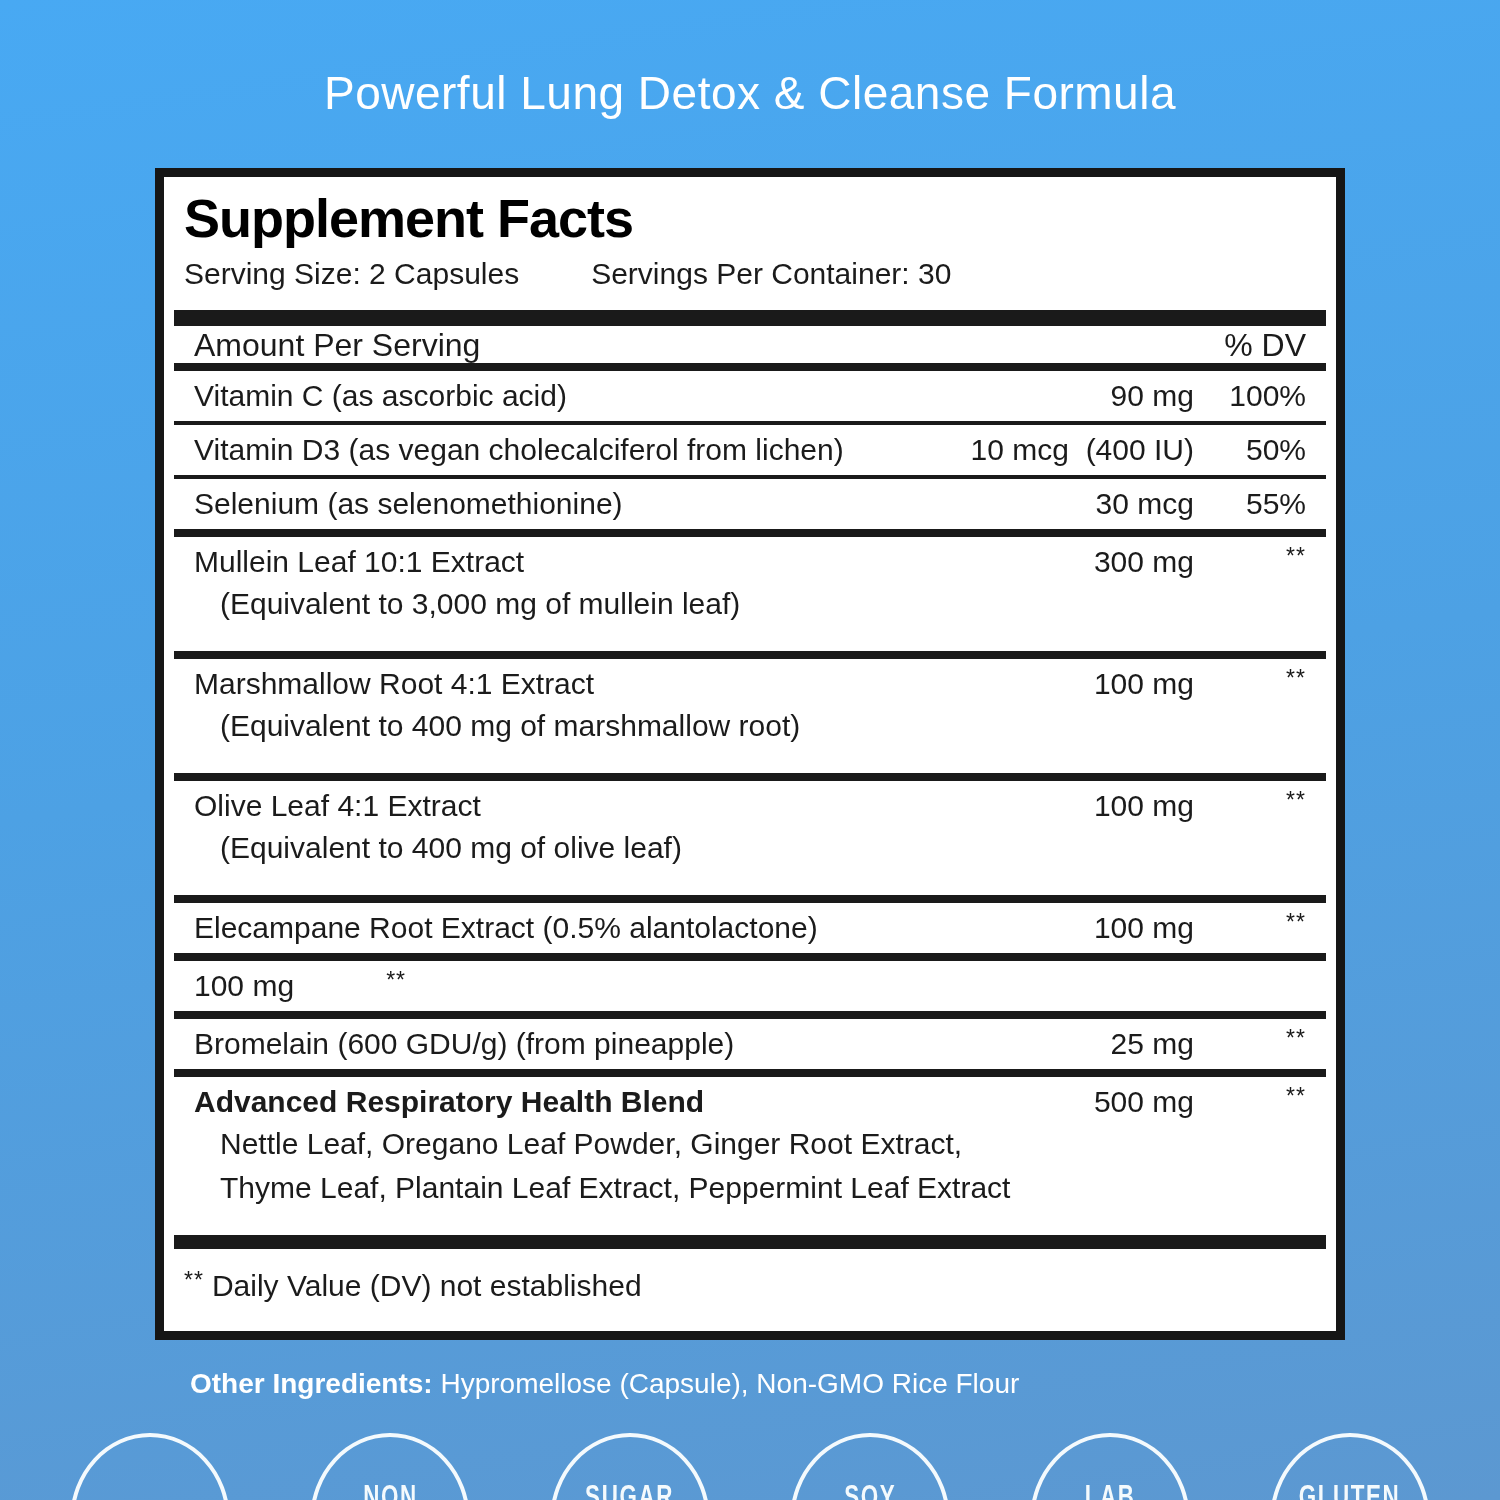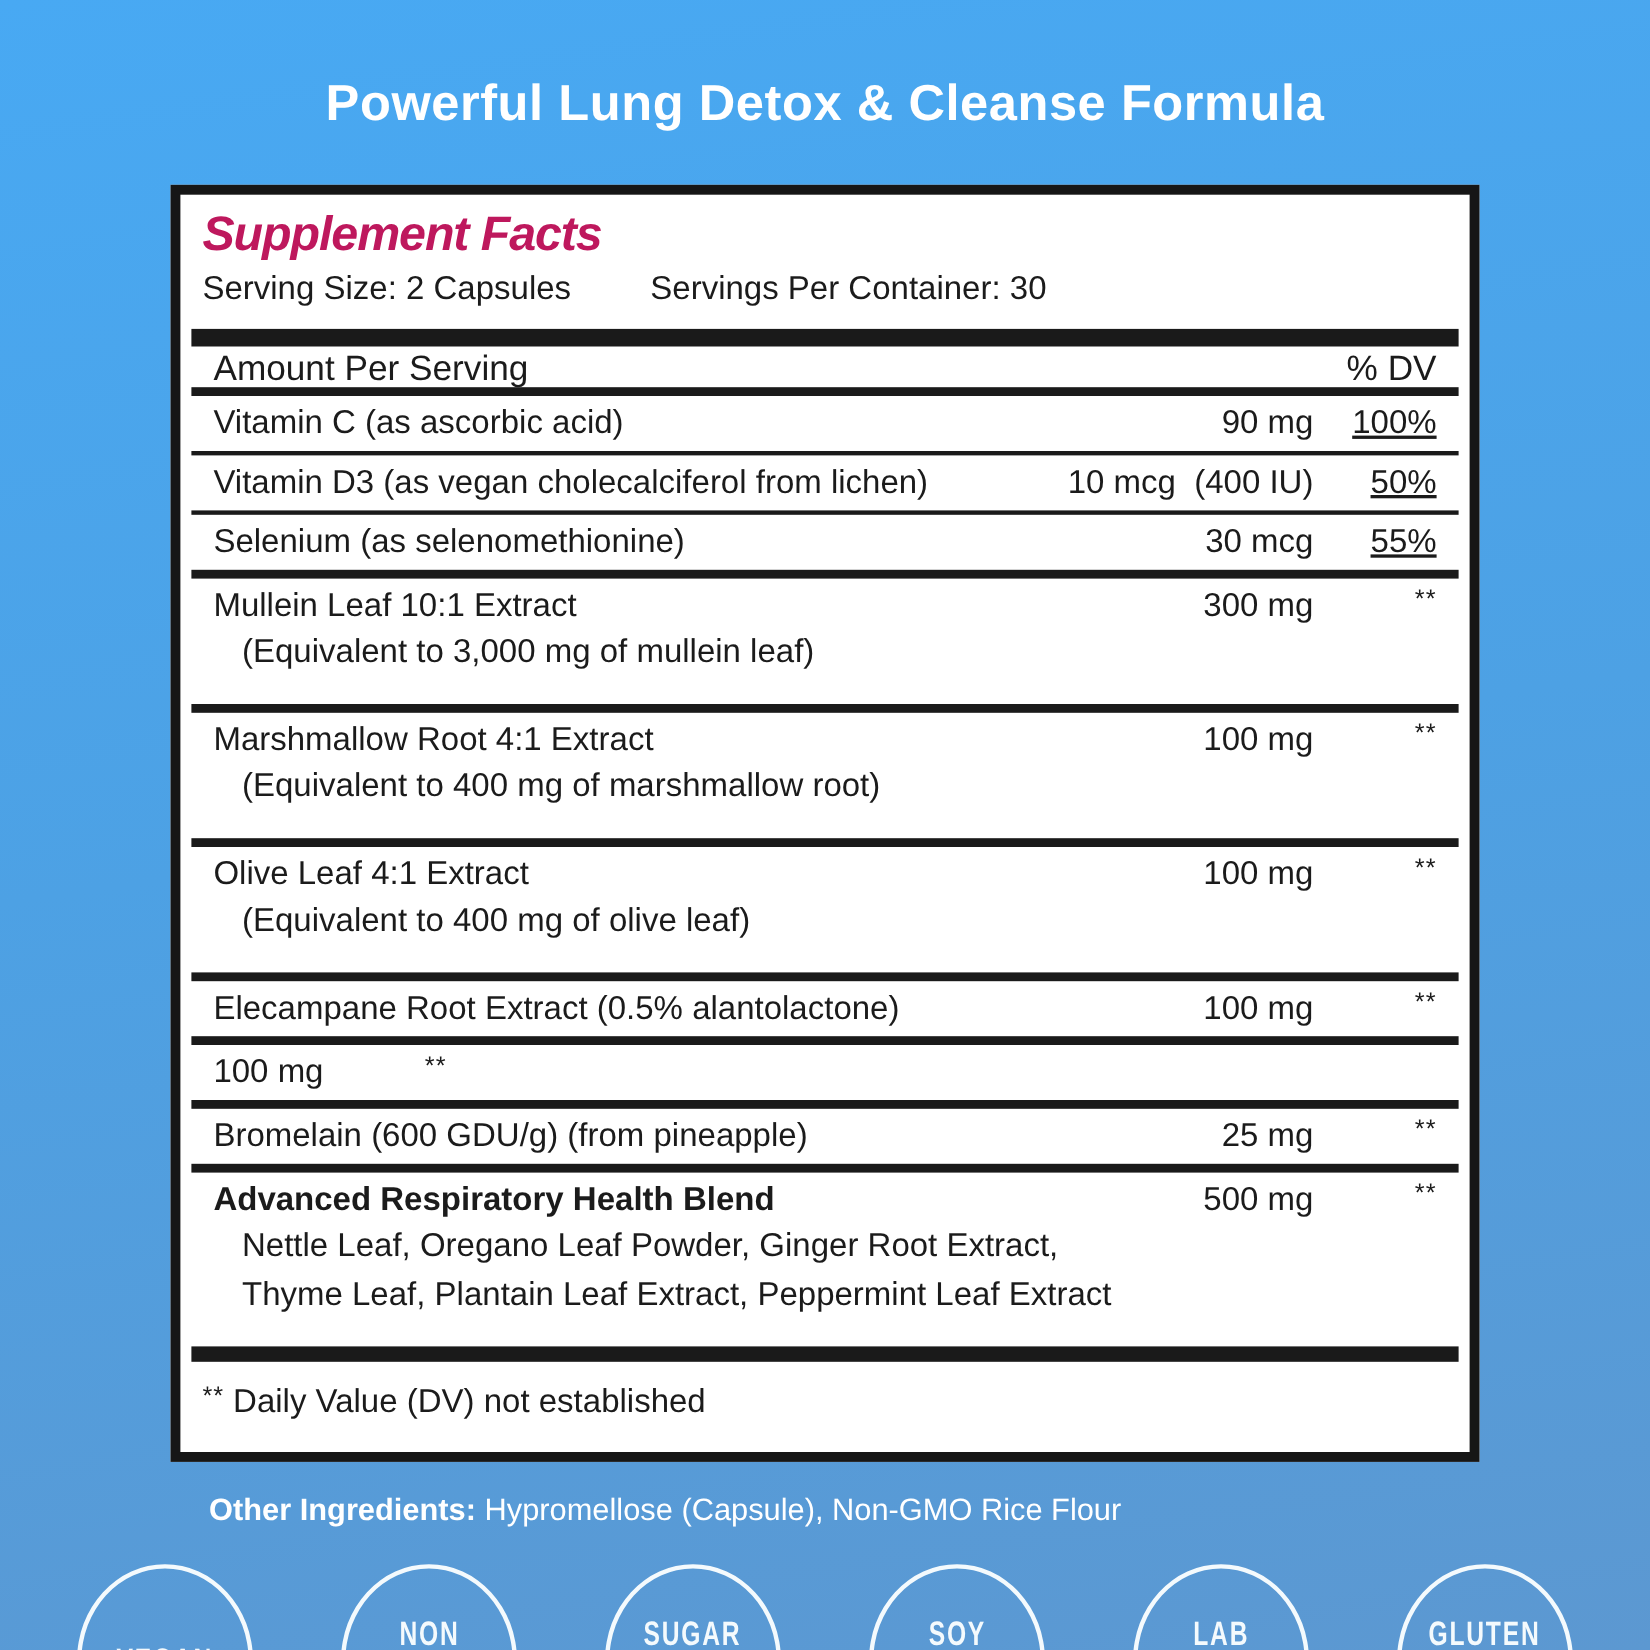--- a/index.html
+++ b/index.html
@@ -2,51 +2,51 @@
 <html><head>
 <meta charset="utf-8">
 <style>
   * { margin:0; padding:0; box-sizing:border-box; }
   html,body { width:1500px; height:1500px; overflow:hidden; }
   body {
     font-family: "Liberation Sans", sans-serif;
     background: linear-gradient(172deg, #48a9f3 0%, #4da1e4 48%, #5c98d1 100%);
   }
   .page-title {
-    text-align:center; color:#ffffff; font-size:46px; font-weight:700;
+    text-align:center; color:#ffffff; font-size:46px; font-weight:400;
     letter-spacing:0.5px; padding-top:66px;
   }
   .panel {
     width:1190px; margin:48px auto 0 auto; background:#ffffff;
     border:9px solid #161616; padding:0 10px 12px 10px; color:#1b1b1b;
   }
   .sf-heading {
-    font-size:44px; font-weight:bold; letter-spacing:-1px; color:#be185d;
-    margin:12px 0 8px 10px; line-height:1.1;font-style:italic;
+    font-size:54px; font-weight:bold; letter-spacing:-1px; color:#000000;
+    margin:12px 0 8px 10px; line-height:1.1;
   }
   .serving-row {
     display:flex; gap:72px; font-size:30px; margin:0 0 18px 10px; line-height:1.2;
   }
   .bar { background:#1a1a1a; width:100%; }
   .bar-xl { height:16px; }
   .bar-lg { height:14px; }
   .bar-md { height:8px; }
   .bar-thin { height:4px; }
   .thead {
     display:flex; justify-content:space-between; align-items:center;
     font-size:32px; padding:2px 20px; line-height:1.2; height:37px;
   }
   .row { font-size:30px; padding:7px 20px; line-height:1.2; }
   .row.has-sub { padding-bottom:27px; }
   .row .main { display:flex; align-items:flex-start; }
   .row .name { flex:1; padding-right:10px; }
   .row.bold-name .name { font-weight:bold; }
   .row .name .it { font-style:italic; }
   .row .amount { white-space:pre; text-align:right; }
-  .row .dv { width:112px; text-align:right;text-decoration:underline; }
+  .row .dv { width:112px; text-align:right; }
   .row .dv .stars, .sub-stars {
     font-size:23px; letter-spacing:1px; position:relative; top:-8px; display:inline-block;
   }
   .row .sub { padding:6px 0 2px 26px; }
   .footnote { font-size:30px; margin:20px 0 16px 10px; }
   .footnote .sub-stars { margin-right:8px; }
   .other-ingredients {
     color:#ffffff; font-size:28px; margin:26px 0 0 190px; line-height:1.3;
   }
   .other-ingredients b { font-weight:bold; }

